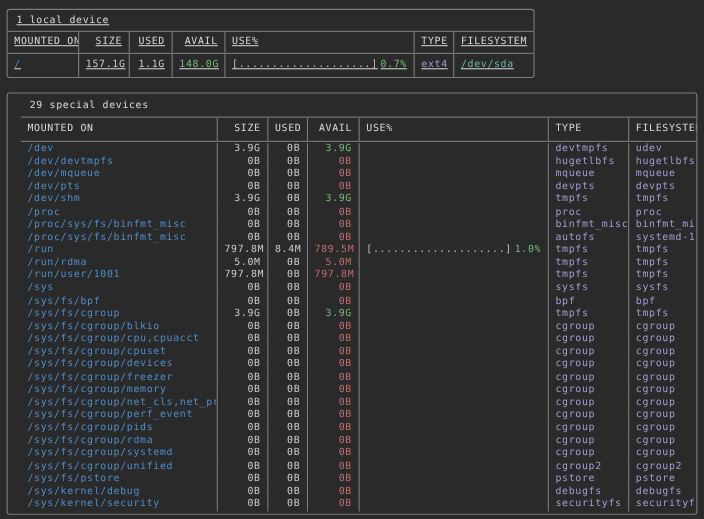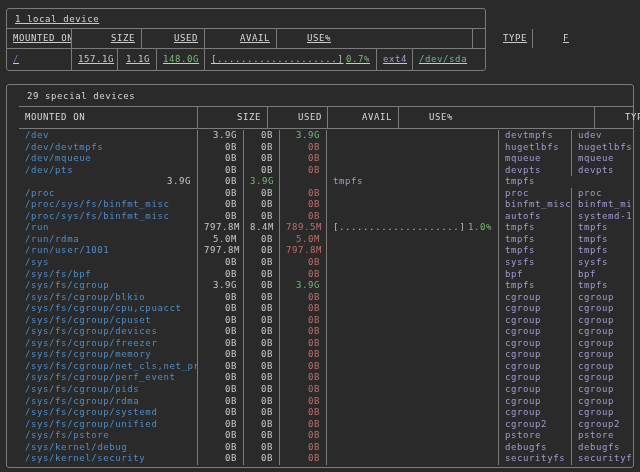--- a/index.html
+++ b/index.html
@@ -17,21 +17,21 @@
   }
   .tbl{position:absolute;left:6px;border:1px solid var(--border);border-radius:3px;background:var(--bg);}
   .t1{top:8px;width:480px;text-decoration:underline;}
   .t2{top:84px;width:628px;padding-left:12px;}
   .tbl-title{padding-left:8px;border-bottom:1px solid var(--border);color:var(--text);}
   .t1 .tbl-title{height:20px;line-height:20px;}
   .t2 .tbl-title{height:22px;line-height:22px;}
   .grid{display:grid;}
   .t1 .grid{grid-template-columns:65px 46px 39px 48px 172px 36px 1fr;}
   .t2 .grid{grid-template-columns:179px 46px 36px 47px 172px 73px 1fr;}
-  .hrow{border-bottom:1px solid var(--border);color:var(--text);gap:24px;}
+  .hrow{border-bottom:1px solid var(--border);color:var(--text);}
   .cell{padding:0 6px;border-right:1px solid var(--border);white-space:nowrap;overflow:hidden;}
   .cell.c6{border-right:none;}
   .t1 .hrow .cell{height:19px;line-height:19px;}
   .t2 .hrow .cell{height:21px;line-height:21px;}
   .t1 .rows .cell{height:21px;line-height:21px;}
   .t2 .rows .cell{height:11.55px;line-height:11.55px;}
   .t2 .rows{padding:1px 0 2px 0;}
   .a-r{text-align:right;}
   .c-mount{color:var(--blue);}
   .c-num{color:var(--dim);}
@@ -123,20 +123,21 @@
         <div class="cell c1 c-num a-r">0B</div>
         <div class="cell c2 c-num a-r">0B</div>
         <div class="cell c3 a-r av-red">0B</div>
         <div class="cell c4 c-use">
           <span style="display: contents;"></span>
         </div>
         <div class="cell c5 c-type">devpts</div>
         <div class="cell c6 fs-lav">devpts</div>
       </div>
       <div class="grid">
+        <div class="cell c0 c-mount">/dev/shm</div>
         <div class="cell c1 c-num a-r">3.9G</div>
         <div class="cell c2 c-num a-r">0B</div>
         <div class="cell c3 a-r av-green">3.9G</div>
         <div class="cell c4 c-use">
           <span style="display: contents;"></span>
         </div>
         <div class="cell c5 c-type">tmpfs</div>
         <div class="cell c6 fs-lav">tmpfs</div>
       </div>
       <div class="grid">

